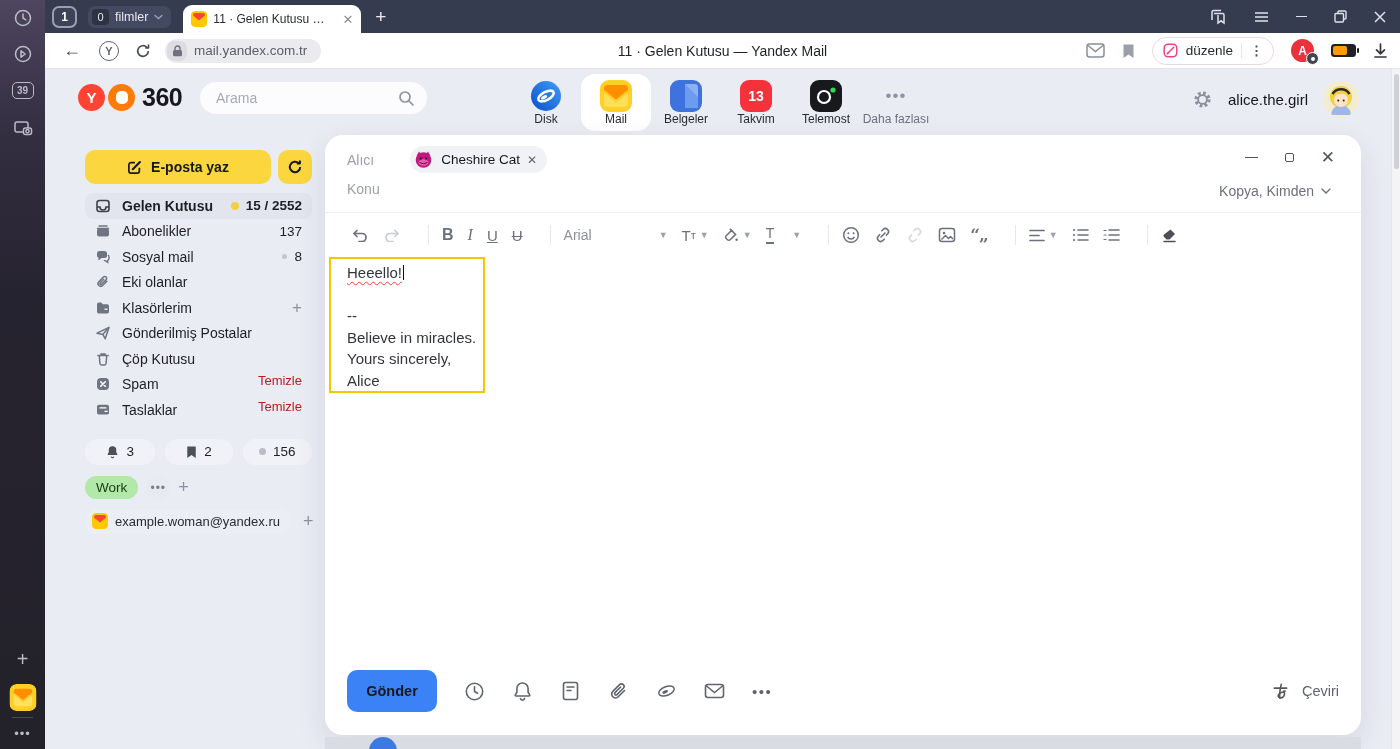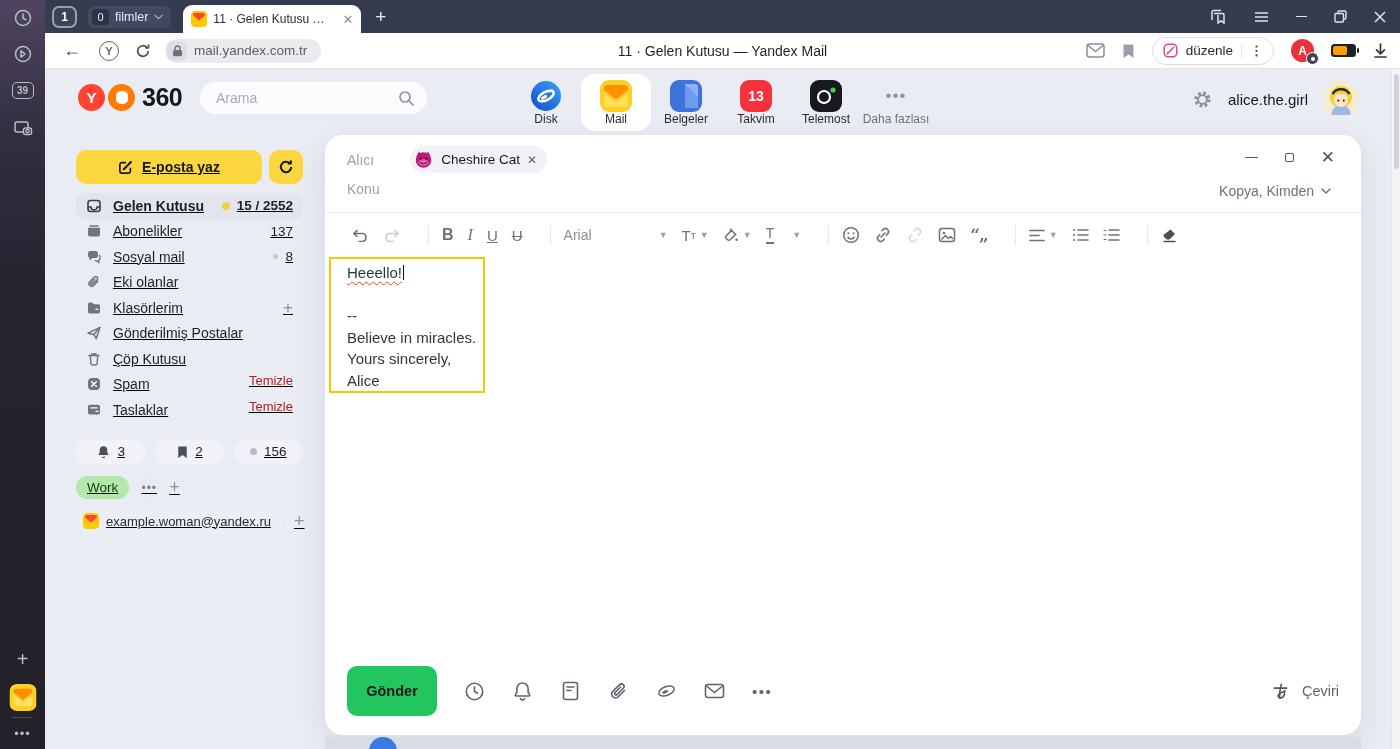--- a/index.html
+++ b/index.html
@@ -71,21 +71,21 @@
   .svc.active { background:#fff; }
   .svc-label { font-size:12px; color:#2a2c33; white-space:nowrap; }
   .tile { width:32px; height:32px; border-radius:9px; }
   .cal { background:#f5323c; color:#fff; font-weight:bold; font-size:14px; display:flex; align-items:center; justify-content:center; }
   .more-dots { width:32px; height:32px; display:flex; align-items:center; justify-content:center; color:#8e93a0; font-size:17px; letter-spacing:1px; }
   .hdr-right { position:absolute; right:32px; top:12px; display:flex; align-items:center; gap:15px; }
   .username { font-size:15px; color:#17181c; }
   .avatar { width:36px; height:36px; border-radius:50%; overflow:hidden; background:#f6efd3; }
 
   
-  .sidebar { position:absolute; left:11px; top:71px; width:260px;text-decoration:underline; }
+  .sidebar { position:absolute; left:20px; top:71px; width:260px; }
   .side-inner { margin-left:20px; width:227px; }
   .btnrow { display:flex; gap:7px; margin-top:10px; }
   .compose-btn { flex:1; height:34px; border-radius:10px; background:#fcd63f; display:flex; align-items:center; justify-content:center; gap:9px; font-size:14px; font-weight:bold; color:#17181c; }
   .refresh-btn { width:34px; height:34px; border-radius:10px; background:#fcd63f; display:flex; align-items:center; justify-content:center; }
   .folders { margin-top:9px; }
   .frow { height:25.5px; display:flex; align-items:center; padding:0 10px; border-radius:8px; font-size:14px; color:#1d1f24; }
   .frow.sel { background:#e2e5ee; font-weight:bold; }
   .frow .fic { width:16px; height:16px; margin-right:11px; display:flex; align-items:center; justify-content:center; color:#6f7580; flex:none; }
   .frow .flabel { flex:1; white-space:nowrap; overflow:hidden; }
   .fcount { font-size:13.5px; color:#1d1f24; display:flex; align-items:center; gap:7px; }
@@ -137,21 +137,21 @@
   .carr { font-size:9px; color:#9aa0ac; margin-left:4px; }
   .quote-g { font-family:"DejaVu Serif",serif; font-size:17px; font-weight:bold; letter-spacing:-1px; }
 
   .annot { position:absolute; left:4px; top:122px; width:156px; height:136px; border:2.5px solid #f7c600; }
   .bodytext { position:absolute; left:22px; top:127px; font-size:15px; line-height:21.5px; color:#33353b; }
   .squiggle { text-decoration:underline wavy #ff3b30 1px; text-underline-offset:3px; }
   .caret { display:inline-block; width:1.2px; height:15px; background:#111; margin-left:1px; vertical-align:-2px; }
   .blankline { height:21.5px; }
 
   .bottombar { position:absolute; left:22px; right:22px; top:537px; height:38px; display:flex; align-items:center; }
-  .send-btn { width:90px; height:50px; border-radius:10px; background:#22c55e; font-size:14.5px; font-weight:bold; color:#17181c; display:flex; align-items:center; justify-content:center; }
+  .send-btn { width:90px; height:42px; border-radius:10px; background:#3b82f6; font-size:14.5px; font-weight:bold; color:#17181c; display:flex; align-items:center; justify-content:center; }
   .bicons { display:flex; align-items:center; gap:27px; margin-left:27px; color:#5f646e; }
   .bic { width:21px; height:21px; display:flex; align-items:center; justify-content:center; }
   .bdots { font-size:15px; letter-spacing:1.5px; color:#5f646e; }
   .translate { margin-left:auto; display:flex; align-items:center; gap:12px; color:#5f6470; font-size:14.5px; }
 
   .underband { position:absolute; left:280px; top:668px; width:1036px; height:12px; background:#dadce3; }
   .peek-avatar { position:absolute; left:324px; top:668px; width:28px; height:28px; border-radius:50%; background:#3b7ae0; }
 
   svg { display:block; }
 </style>

